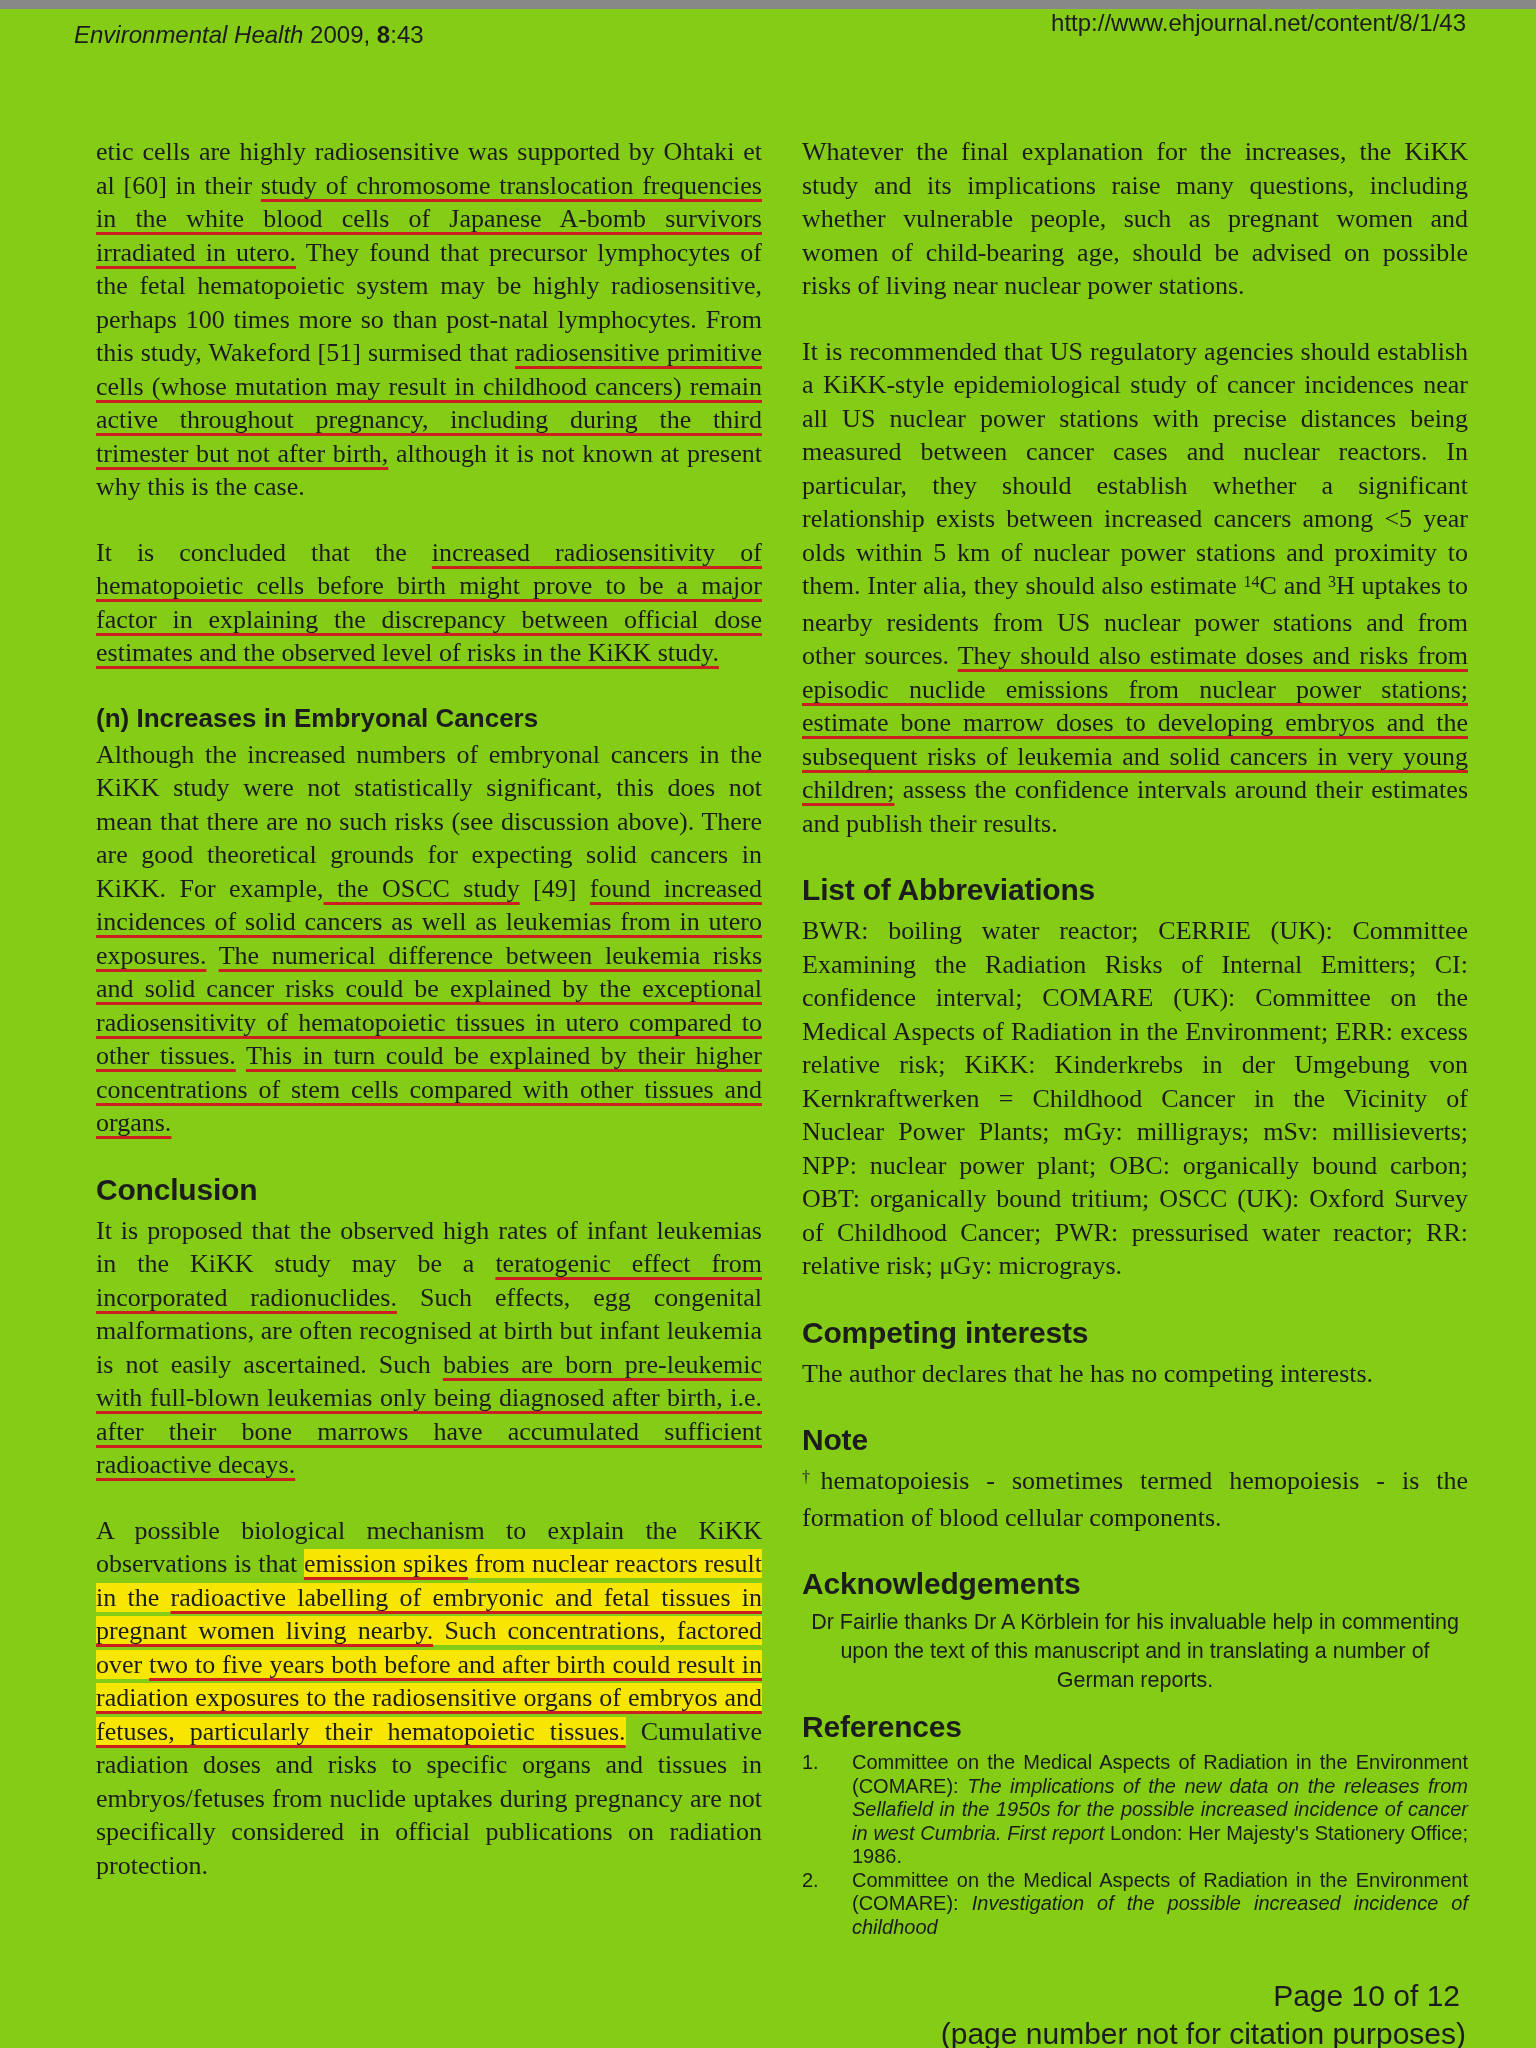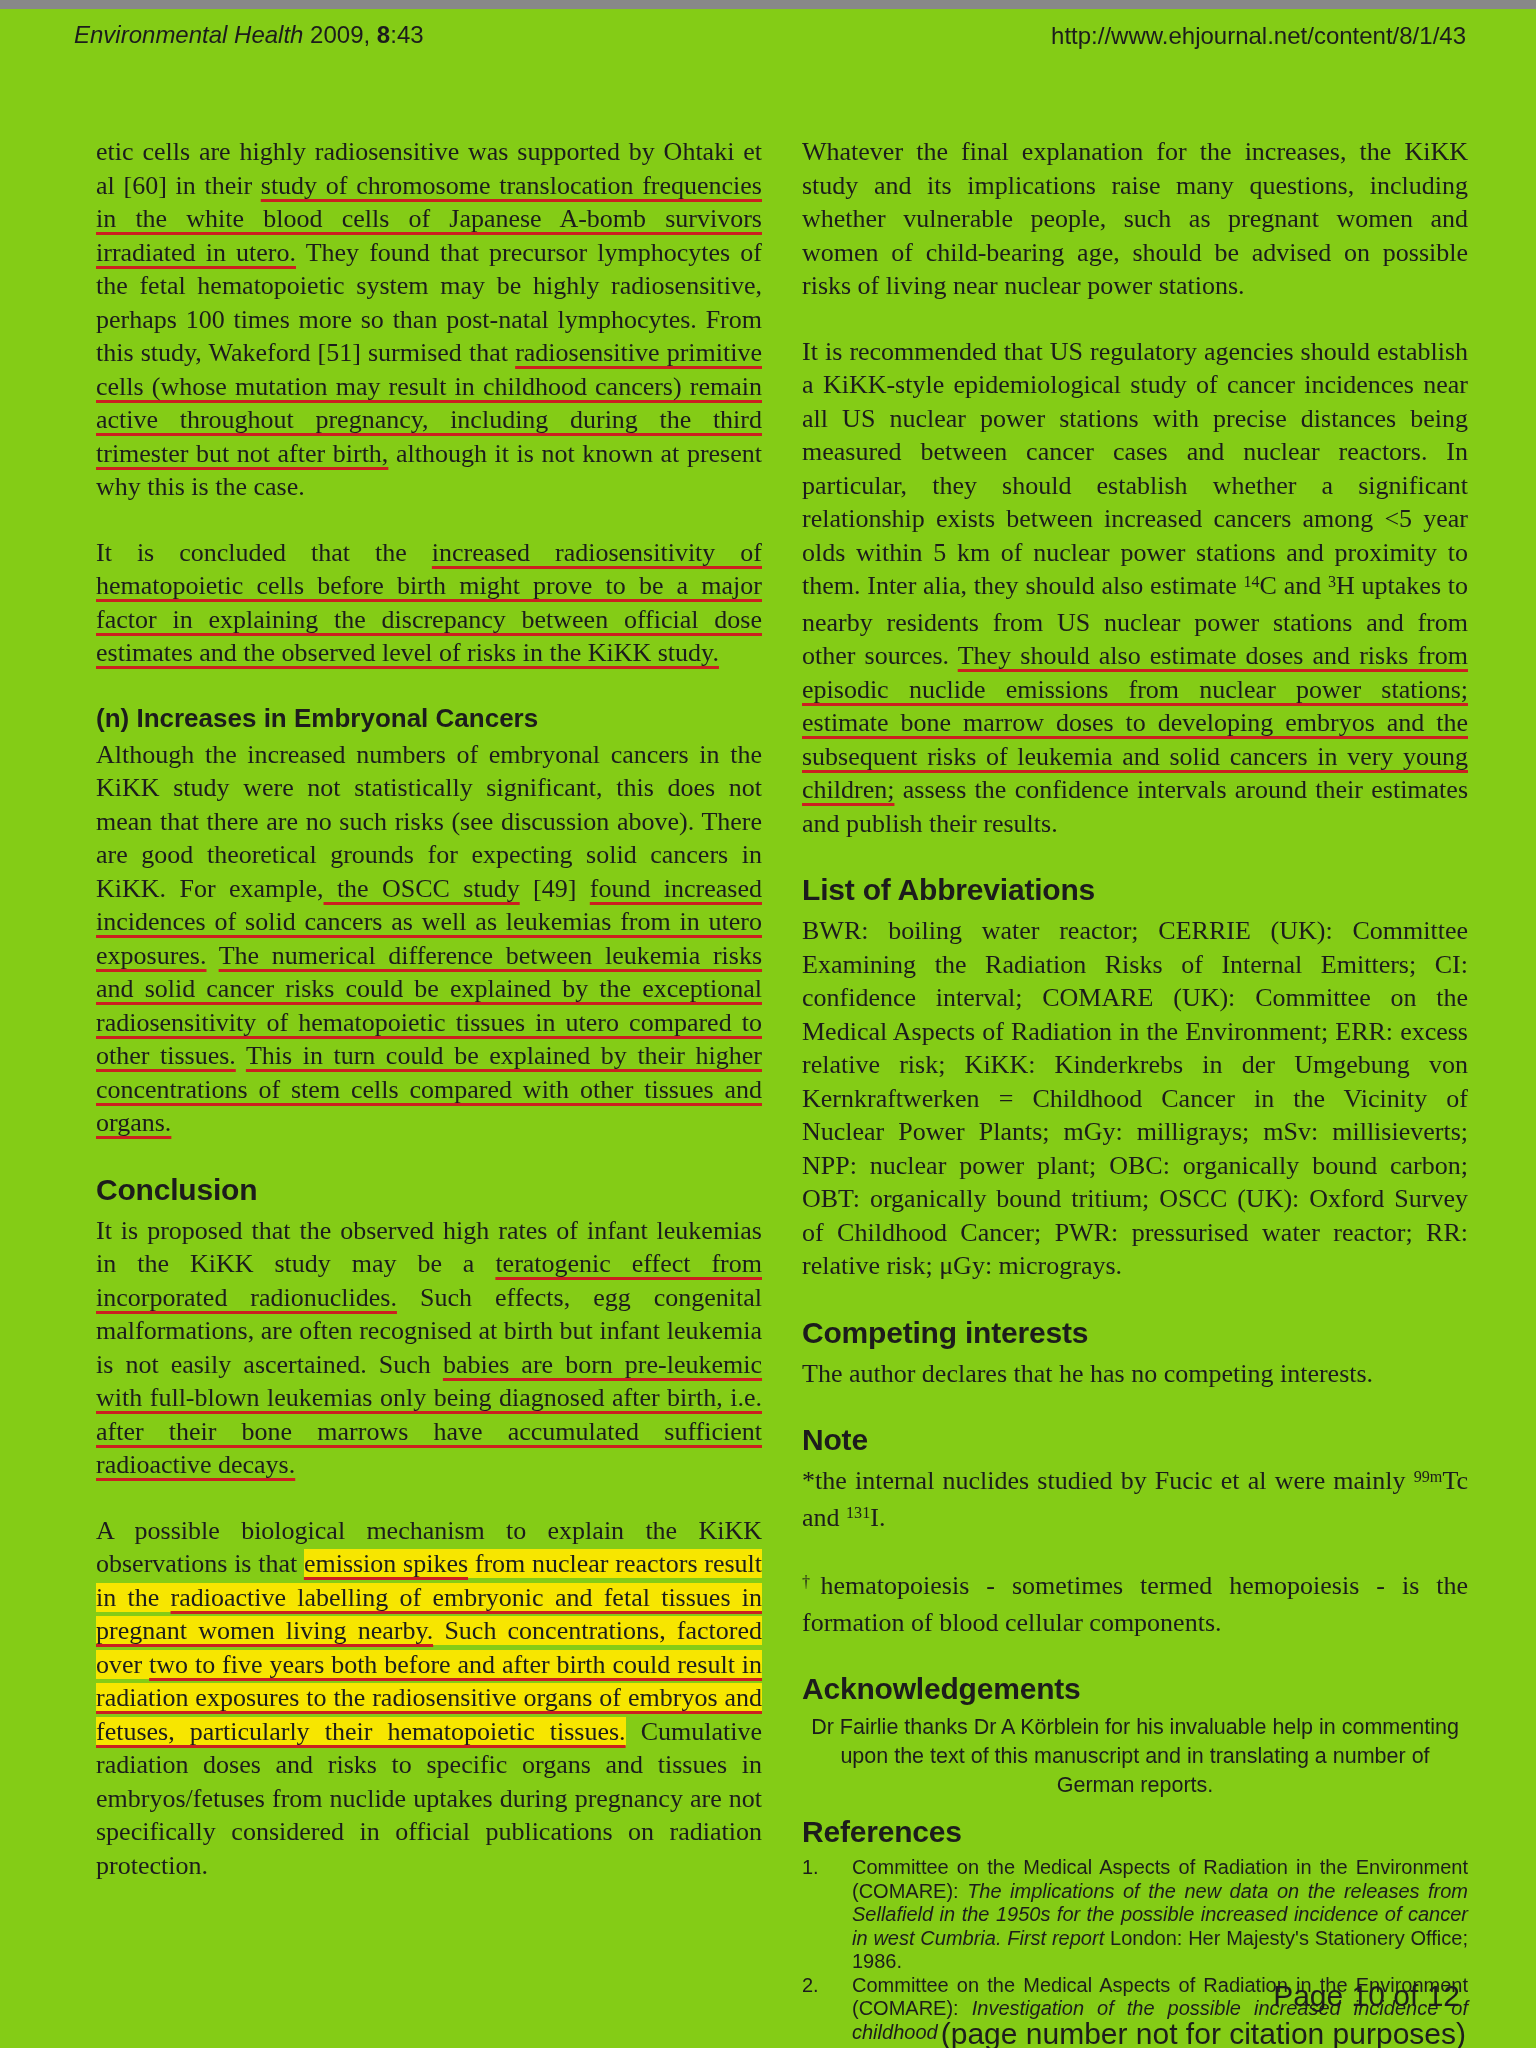--- a/index.html
+++ b/index.html
@@ -3,21 +3,21 @@
 <meta charset="utf-8">
 <title>Journal Page</title>
 <style>
   html,body { margin:0; padding:0; background:#888; }
   .page {
     position:relative; width:1536px; height:2048px; background:#84cc16;
     font-family:"Liberation Serif", serif; color:#1c1c1c; overflow:hidden;
     margin:9px auto;
   }
   .header-left  { position:absolute; left:74px;  top:12px; font-family:"Liberation Sans",sans-serif; font-size:24px; white-space:nowrap; }
-  .header-right { position:absolute; right:70px; top:13px; font-family:"Liberation Sans",sans-serif; font-size:24px; white-space:nowrap; }
+  .header-right { position:absolute; right:70px; top:0; font-family:"Liberation Sans",sans-serif; font-size:24px; white-space:nowrap; }
   .col { position:absolute; top:126px; width:666px; text-align:justify; font-size:26px; line-height:33.5px; }
   .col-left  { left:96px; }
   .col-right { left:802px; }
   .col p { margin:0 0 32px 0; }
   .col h2 {
     font-family:"Liberation Sans",sans-serif; font-size:30px; font-weight:bold;
     margin:12px 0 6px 0; line-height:36px; text-align:left; letter-spacing:-0.2px;
   }
   .col h3 {
     font-family:"Liberation Sans",sans-serif; font-size:26px; font-weight:bold; 
@@ -71,21 +71,20 @@
       <p><span>A possible biological mechanism to explain the KiKK observations is that </span><span class="u h">emission spikes</span><span class="h"> from nuclear reactors result in the </span><span class="u h">radioactive labelling of embryonic and fetal tissues in pregnant women living nearby.</span><span class="h"> Such concentrations, factored over </span><span class="u h">two to five years both before and after birth could result in radiation exposures to the radiosensitive organs of embryos and fetuses, particularly their hematopoietic tissues.</span><span> Cumulative radiation doses and risks to specific organs and tissues in embryos/fetuses from nuclide uptakes during pregnancy are not specifically considered in official publications on radiation protection.</span></p>
     </div>
   <div class="col col-right">
       <p><span>Whatever the final explanation for the increases, the KiKK study and its implications raise many questions, including whether vulnerable people, such as pregnant women and women of child-bearing age, should be advised on possible risks of living near nuclear power stations.</span></p>
       <p><span>It is recommended that US regulatory agencies should establish a KiKK-style epidemiological study of cancer incidences near all US nuclear power stations with precise distances being measured between cancer cases and nuclear reactors. In particular, they should establish whether a significant relationship exists between increased cancers among &lt;5 year olds within 5 km of nuclear power stations and proximity to them. Inter alia, they should also estimate </span><span class="sup">14</span><span>C and </span><span class="sup">3</span><span>H uptakes to nearby residents from US nuclear power stations and from other sources. </span><span class="u">They should also estimate doses and risks from episodic nuclide emissions from nuclear power stations; estimate bone marrow doses to developing embryos and the subsequent risks of leukemia and solid cancers in very young children;</span><span> assess the confidence intervals around their estimates and publish their results.</span></p>
       <h2>List of Abbreviations</h2>
       <p><span>BWR: boiling water reactor; CERRIE (UK): Committee Examining the Radiation Risks of Internal Emitters; CI: confidence interval; COMARE (UK): Committee on the Medical Aspects of Radiation in the Environment; ERR: excess relative risk; KiKK: Kinderkrebs in der Umgebung von Kernkraftwerken = Childhood Cancer in the Vicinity of Nuclear Power Plants; mGy: milligrays; mSv: millisieverts; NPP: nuclear power plant; OBC: organically bound carbon; OBT: organically bound tritium; OSCC (UK): Oxford Survey of Childhood Cancer; PWR: pressurised water reactor; RR: relative risk; μGy: micrograys.</span></p>
       <h2>Competing interests</h2>
       <p><span>The author declares that he has no competing interests.</span></p>
       <h2>Note</h2>
-      <p><span>*the internal nuclides studied by Fucic et al were mainly </span><span class="sup">99m</span><span>Tc and </span><span class="sup">131</span><span>I.</span></p>
       <p><span class="sup">†</span><span>hematopoiesis - sometimes termed hemopoiesis - is the formation of blood cellular components.</span></p>
       <h2>Acknowledgements</h2>
       <p class="small"><span>Dr Fairlie thanks Dr A Körblein for his invaluable help in commenting upon the text of this manuscript and in translating a number of German reports.</span></p>
       <h2>References</h2>
       <ol class="refs">
         <li>
           <span class="ref-num">1.</span>
           <span class="ref-body"><span>Committee on the Medical Aspects of Radiation in the Environment (COMARE): </span><span class="i">The implications of the new data on the releases from Sellafield in the 1950s for the possible increased incidence of cancer in west Cumbria. First report</span><span> London: Her Majesty's Stationery Office; 1986.</span></span>
         </li>
         <li>

